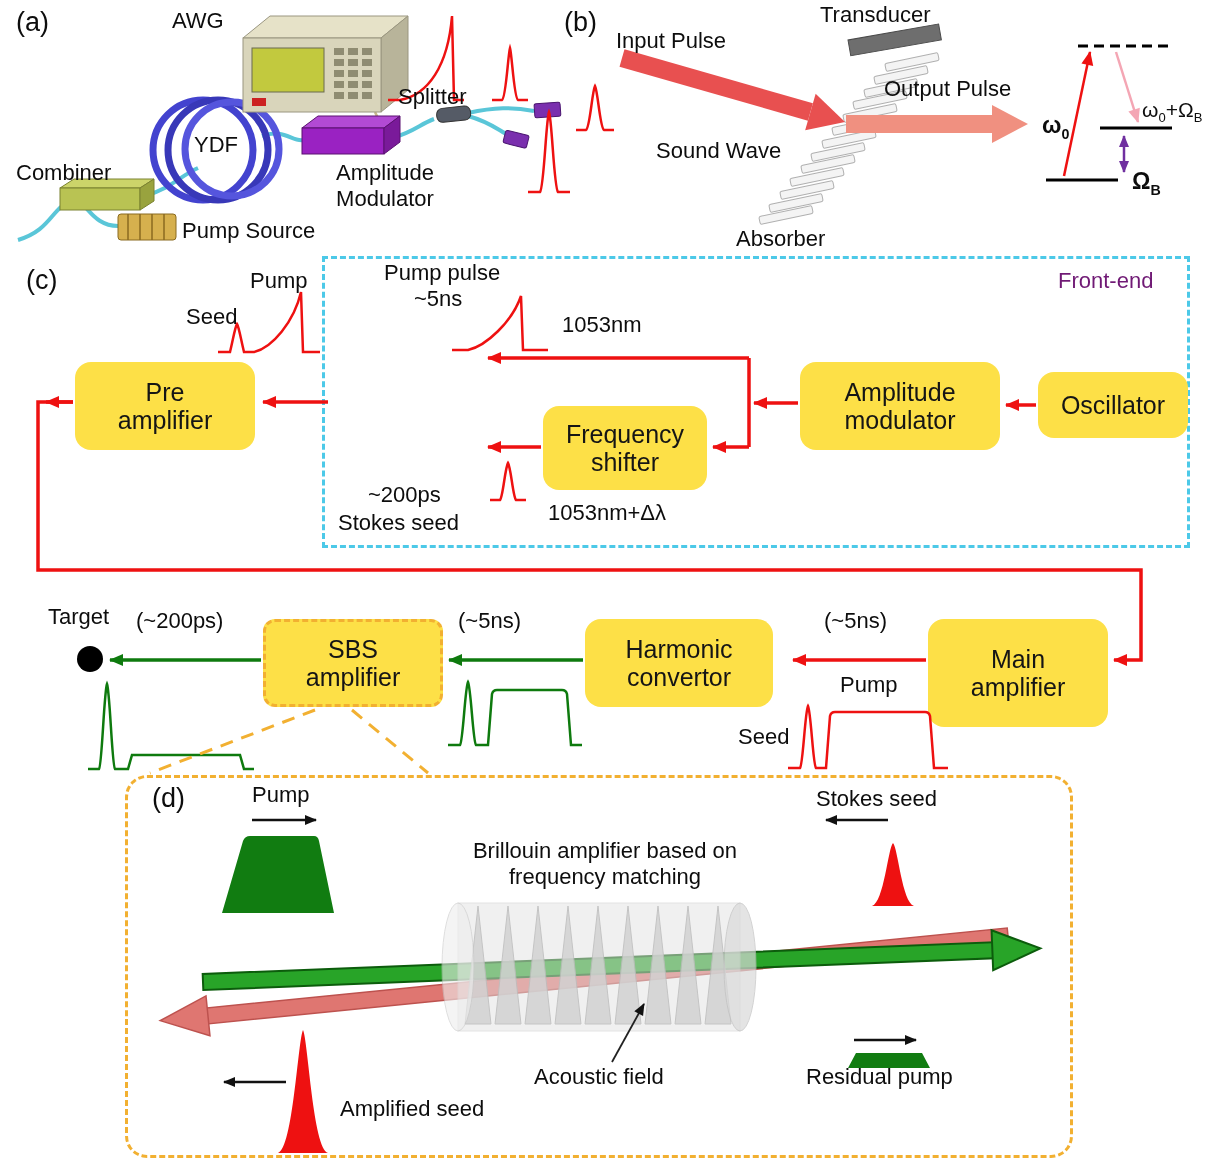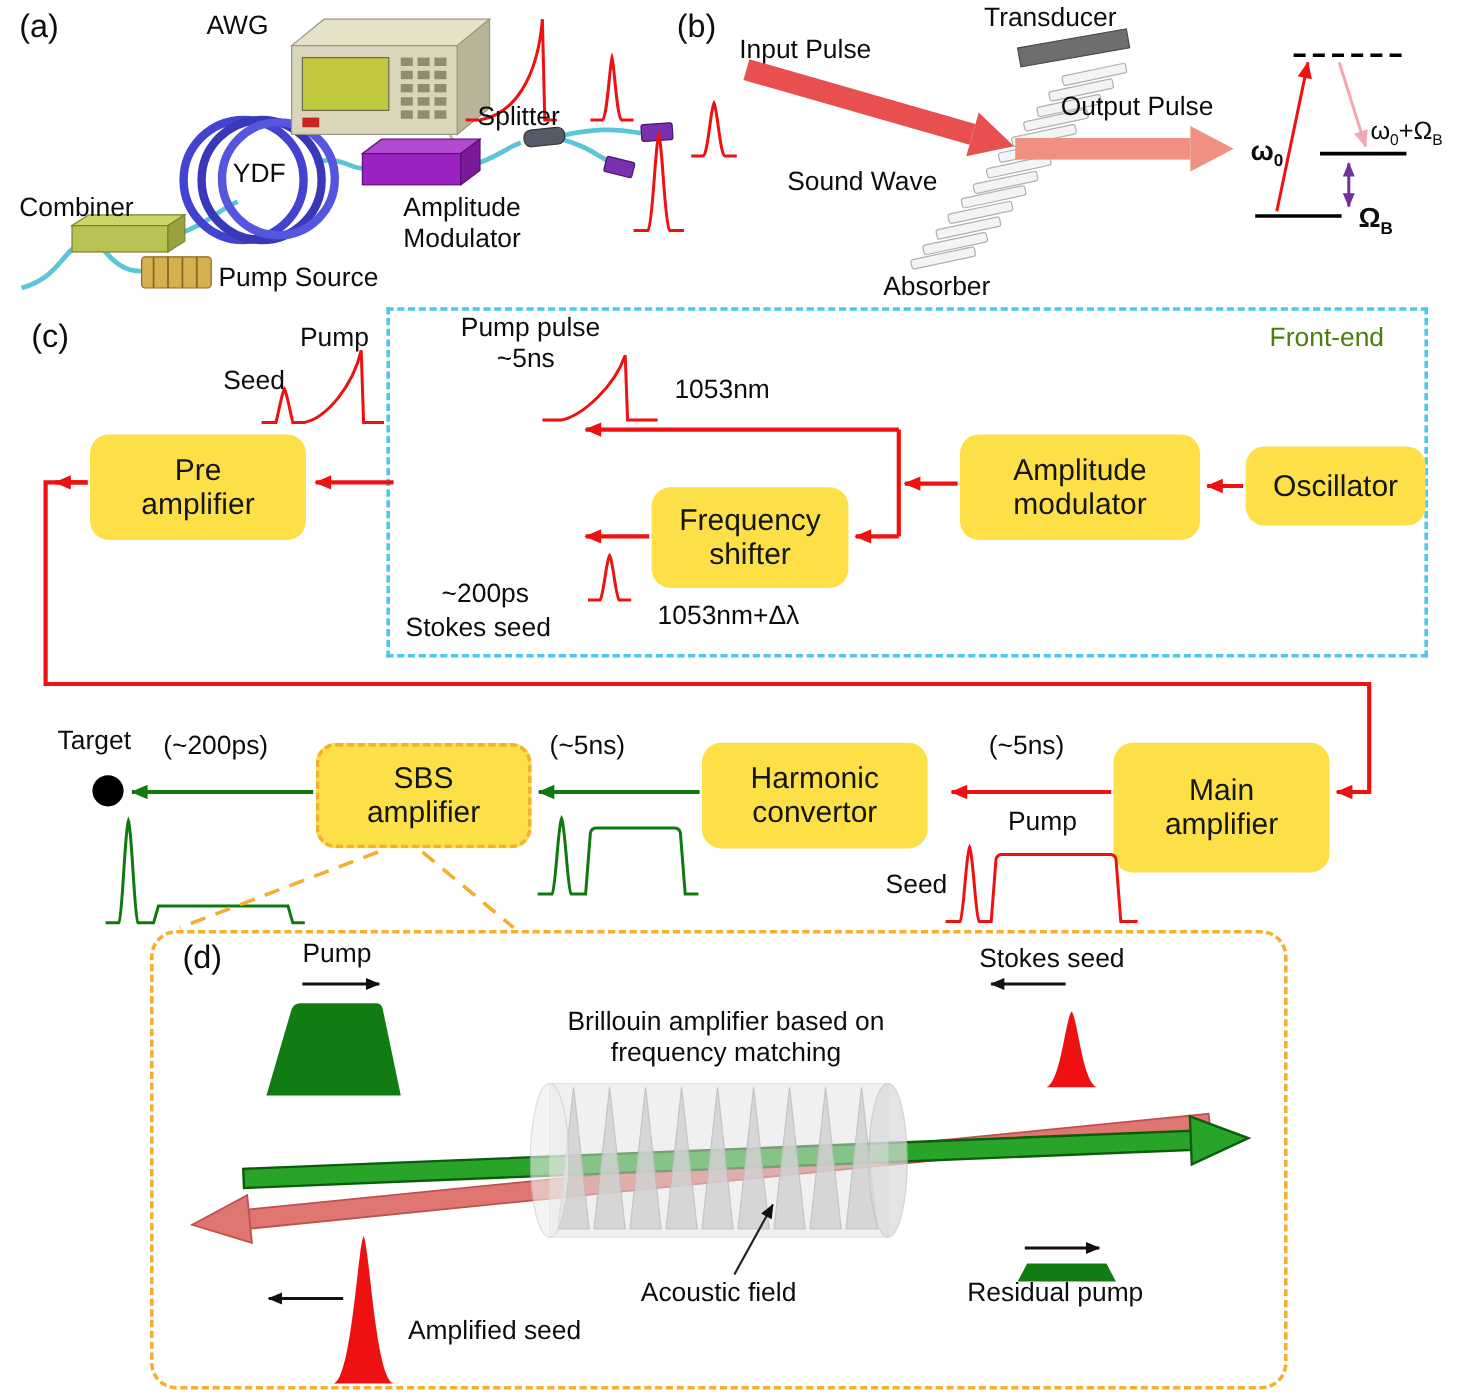--- a/index.html
+++ b/index.html
@@ -3,21 +3,21 @@
 <meta charset="utf-8">
 <style>
   * { margin:0; padding:0; box-sizing:border-box; }
   html,body { background:#ffffff; }
   body { font-family:"Liberation Sans", sans-serif; color:#111; }
   .stage { position:relative; width:1224px; height:1166px; background:#fff; overflow:hidden; }
   .layer { position:absolute; left:0; top:0; z-index:2; }
   .lbl { position:absolute; z-index:3; font-size:22px; line-height:1.2; color:#0d0d0d; white-space:pre-line; }
   .panel-letter { font-size:27px; }
   .center { text-align:center; }
-  .blue { color:#4d7c0f; }
+  .blue { color:#701a75; }
   .bold { font-weight:bold; }
   .small { font-size:20px; }
   sub { font-size:0.62em; }
   .gbox { position:absolute; z-index:1; background:#fde047; border-radius:16px;
           display:flex; align-items:center; justify-content:center; }
   .gbox span { white-space:pre-line; text-align:center; font-size:25px; color:#151515; line-height:1.14; }
   .bigr { border-radius:30px; }
   .sbs-border { border:3.5px dashed #f2b031; border-radius:12px; }
   .dashed-cyan { position:absolute; z-index:1; border:3px dashed #4cc9e8; }
   .dashed-orange { position:absolute; z-index:1; border:3.5px dashed #f2b031; border-radius:22px; }
@@ -38,21 +38,21 @@
       <span>Frequency
 shifter</span>
     </div>
   <div class="gbox" style="left:800px; top:362px; width:200px; height:88px;">
       <span>Amplitude
 modulator</span>
     </div>
   <div class="gbox" style="left:1038px; top:372px; width:150px; height:66px;">
       <span>Oscillator</span>
     </div>
-  <div class="gbox sbs-border" style="left:263px; top:619px; width:180px; height:88px;border-radius:17px;">
+  <div class="gbox sbs-border" style="left:263px; top:619px; width:180px; height:88px;">
       <span>SBS
 amplifier</span>
     </div>
   <div class="gbox" style="left:585px; top:619px; width:188px; height:88px;">
       <span>Harmonic
 convertor</span>
     </div>
   <div class="gbox" style="left:928px; top:619px; width:180px; height:108px;">
       <span>Main
 amplifier</span>

